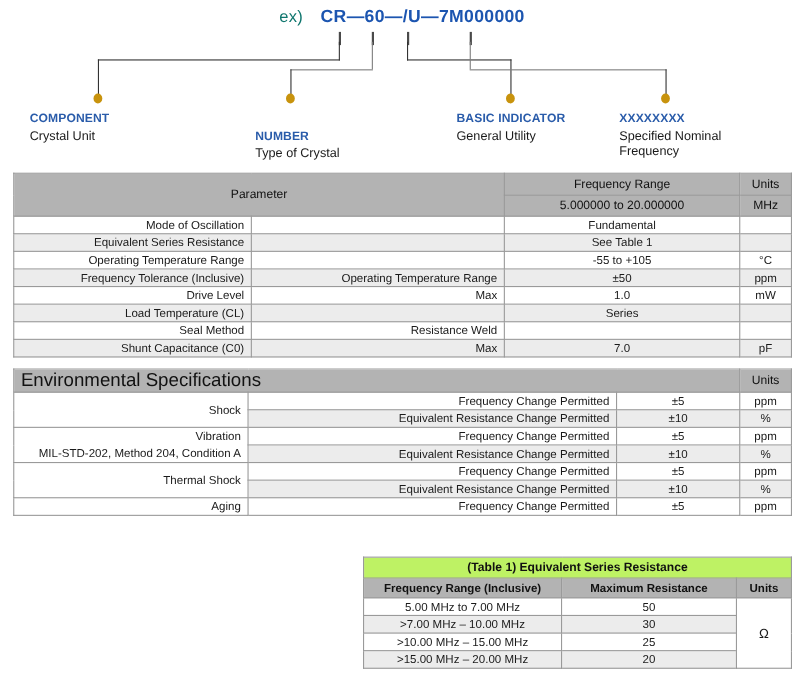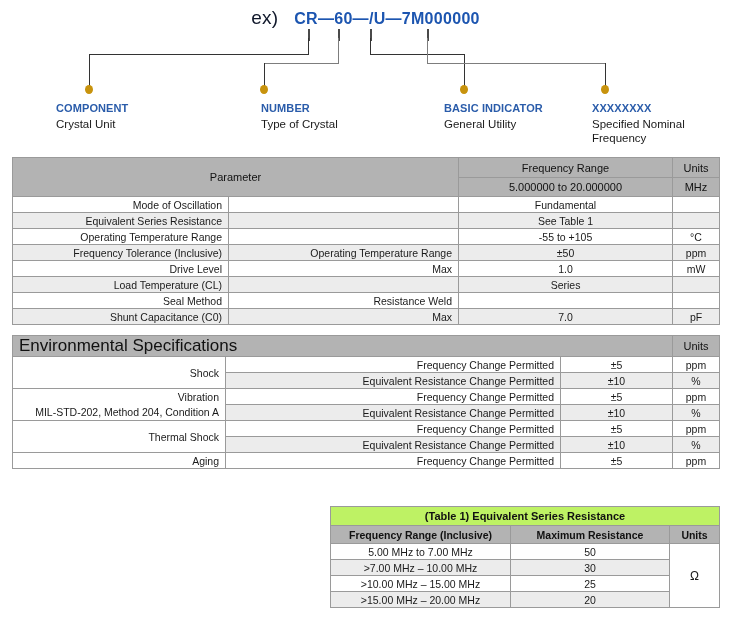--- a/index.html
+++ b/index.html
@@ -23,22 +23,22 @@
     width: 731px; height: 150px;
   }
   #partnumber-line {
     position: absolute;
     left: 0; top: 7px;
     width: 731px;
     text-align: center;
     white-space: nowrap;
   }
   #pn-prefix {
-    font-size: 19px;
-    color: #0f172a;
+    font-size: 15px;
+    color: #0f766e;
     letter-spacing: 0.2px;
     margin-top: 36px;
   }
   #pn-value {
     font-size: 16px;
     font-weight: bold;
     color: #1c55b0;
     letter-spacing: 0.3px;
     margin-left: 16px;
   }
@@ -67,21 +67,20 @@
     position: absolute;
     width: 8px;
     height: 9px;
     border-radius: 50%;
     background: #c8930d;
   }
 
   .callout {
     position: absolute;
     width: 180px;
-    margin-left: 29px;
   }
   .callout .callout-title {
     font-size: 11px;
     font-weight: bold;
     color: #2a5caa;
     letter-spacing: 0.1px;
     line-height: 14px;
   }
   .callout .callout-desc {
     font-size: 11.5px;
@@ -190,21 +189,21 @@
 
   <div class="lead-dot" style="left:85px; top:85px;"></div>
   <div class="lead-dot" style="left:260px; top:85px;"></div>
   <div class="lead-dot" style="left:460px; top:85px;"></div>
   <div class="lead-dot" style="left:601px; top:85px;"></div>
 
   <div class="callout" style="left:27px; top:101px;">
     <div class="callout-title">COMPONENT</div>
     <div class="callout-desc">Crystal Unit</div>
   </div>
-  <div class="callout" style="left:232px; top:101px;">
+  <div class="callout" style="left:232px; top:117px;">
     <div class="callout-title">NUMBER</div>
     <div class="callout-desc">Type of Crystal</div>
   </div>
   <div class="callout" style="left:415px; top:101px;">
     <div class="callout-title">BASIC INDICATOR</div>
     <div class="callout-desc">General Utility</div>
   </div>
   <div class="callout" style="left:563px; top:101px; width:130px;">
     <div class="callout-title">XXXXXXXX</div>
     <div class="callout-desc">Specified Nominal Frequency</div>

